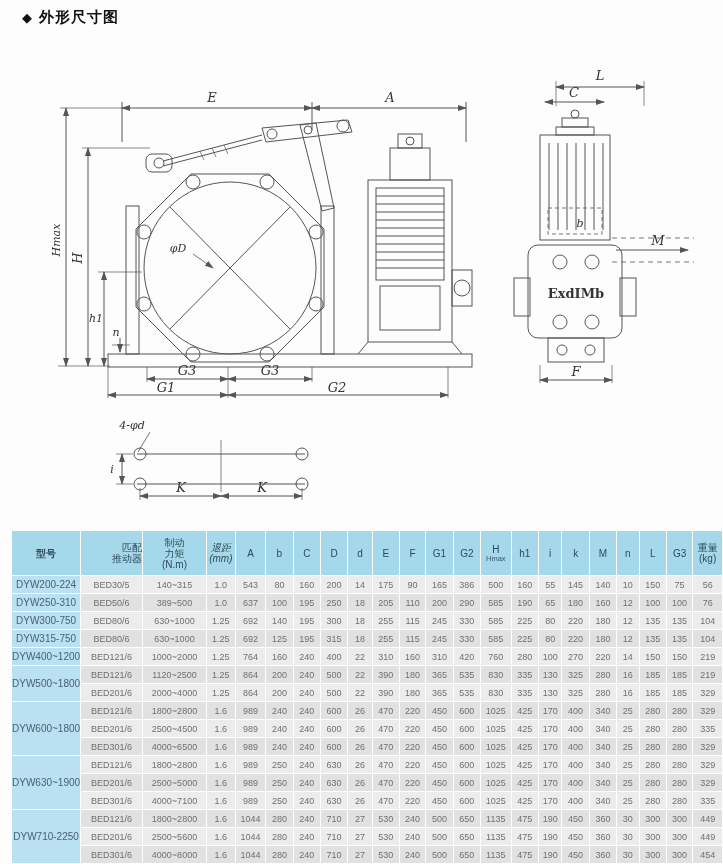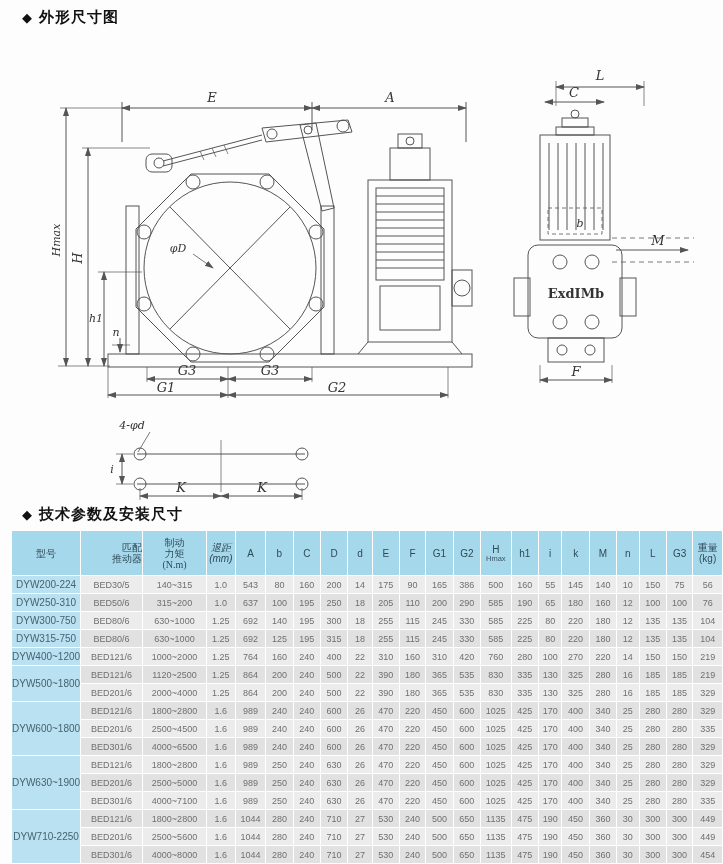--- a/index.html
+++ b/index.html
@@ -201,33 +201,32 @@
     <text class="small" x="580" y="197" text-anchor="middle">b</text>
     <text class="dim" x="658" y="215" text-anchor="middle">M</text>
     <text class="mark" x="576" y="268" text-anchor="middle">ExdIMb</text>
     <text class="dim" x="576" y="346" text-anchor="middle">F</text>
     <text class="small" x="132" y="399" text-anchor="middle">4-φd</text>
     <text class="small" x="112" y="443" text-anchor="middle">i</text>
     <text class="dim" x="181" y="462" text-anchor="middle">K</text>
     <text class="dim" x="262" y="462" text-anchor="middle">K</text>
   </svg>
 
-  <div class="section-title" id="title2"><span class="diamond">◆</span><span>技术参数及安装尺寸</span></div>
 
   <table class="spec-table">
     <thead>
       <tr id="spec-thead-row">
-          <th style="width: 68px;">
+          <th style="width: 68px; font-weight: bold;">
             <div>型号</div>
           </th>
           <th style="width: 62px; text-align: right;">
             <div>匹配</div>
             <div>推动器</div>
           </th>
-          <th style="width: 64px; font-family: Liberation Serif, serif;">
+          <th style="width: 64px;">
             <div>制动</div>
             <div>力矩</div>
             <div>(N.m)</div>
           </th>
           <th style="width: 28px; font-style: italic;">
             <div>退距</div>
             <div>(mm)</div>
           </th>
           <th style="width: 30px;">
             <div>A</div>
@@ -308,21 +307,21 @@
           <td>145</td>
           <td>140</td>
           <td>10</td>
           <td>150</td>
           <td>75</td>
           <td>56</td>
         </tr>
         <tr class="odd">
           <td class="model" rowspan="1">DYW250-310</td>
           <td>BED50/6</td>
-          <td>315~200</td>
+          <td>389~500</td>
           <td>1.0</td>
           <td>637</td>
           <td>100</td>
           <td>195</td>
           <td>250</td>
           <td>18</td>
           <td>205</td>
           <td>110</td>
           <td>200</td>
           <td>290</td>

